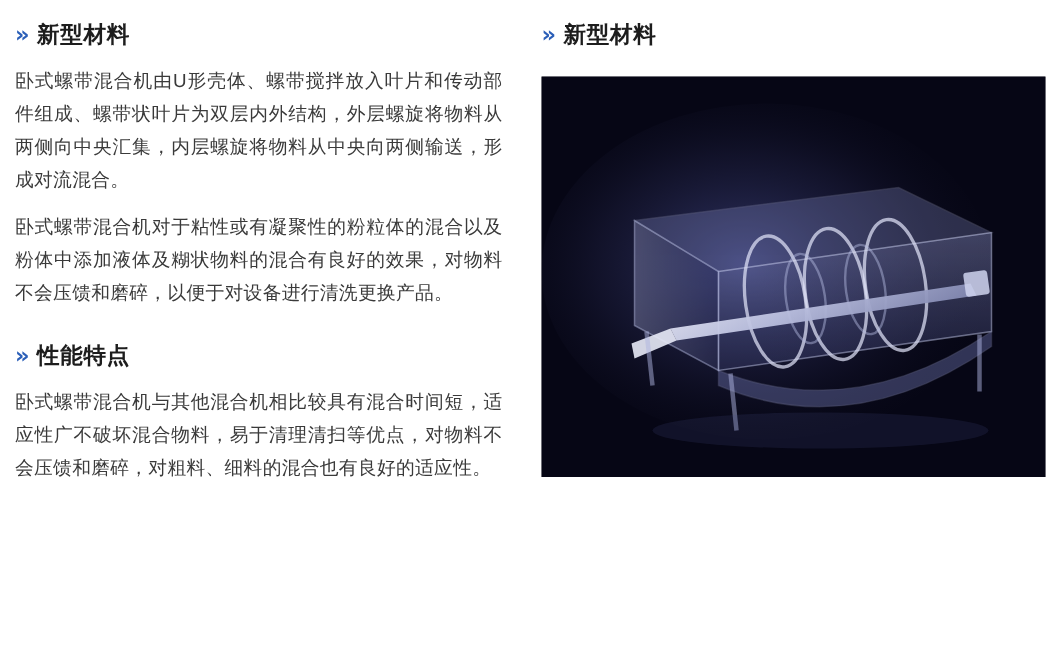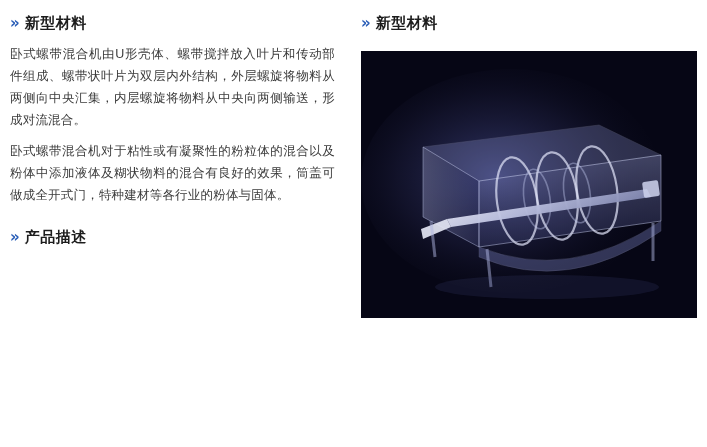--- a/index.html
+++ b/index.html
@@ -92,28 +92,29 @@
   <div class="columns">
 
     <div class="col-left">
 
       <div class="section-block">
         <div class="section-head">
           <span class="chev">»</span>
           <span class="section-title">新型材料</span>
         </div>
         <p class="para">卧式螺带混合机由U形壳体、螺带搅拌放入叶片和传动部件组成、螺带状叶片为双层内外结构，外层螺旋将物料从两侧向中央汇集，内层螺旋将物料从中央向两侧输送，形成对流混合。</p>
-        <p class="para">卧式螺带混合机对于粘性或有凝聚性的粉粒体的混合以及粉体中添加液体及糊状物料的混合有良好的效果，筒盖可做成全开式门，特种建材等各行业的粉体与固体。</p>
+        <p class="para">卧式螺带混合机对于粘性或有凝聚性的粉粒体的混合以及粉体中添加液体及糊状物料的混合有良好的效果，对物料不会压馈和磨碎，以便于对设备进行清洗更换产品。</p>
       </div>
 
       <div class="section-block features">
         <div class="section-head">
           <span class="chev">»</span>
-          <span class="section-title">产品描述</span>
+          <span class="section-title">性能特点</span>
         </div>
+        <p class="para">卧式螺带混合机与其他混合机相比较具有混合时间短，适应性广不破坏混合物料，易于清理清扫等优点，对物料不会压馈和磨碎，对粗料、细料的混合也有良好的适应性。</p>
       </div>
 
     </div>
 
     <div class="col-right">
 
       <div class="section-block">
         <div class="section-head">
           <span class="chev">»</span>
           <span class="section-title">新型材料</span>

